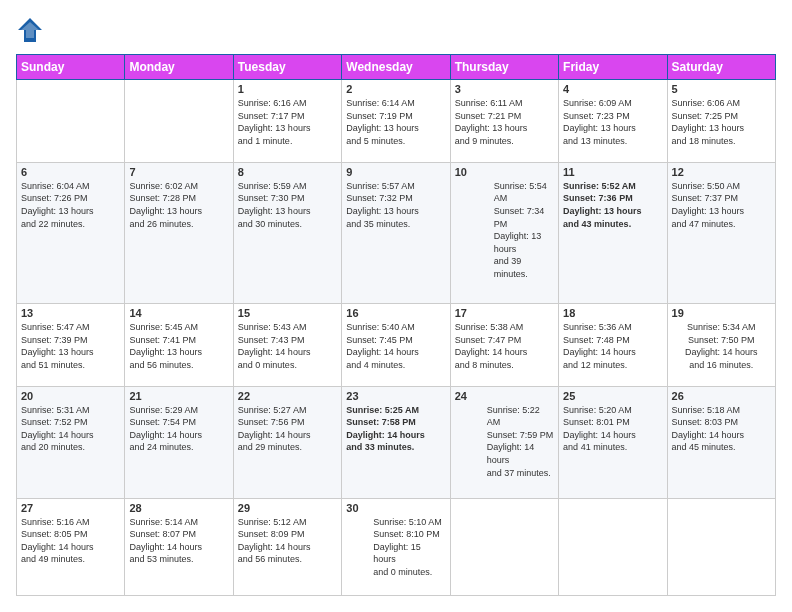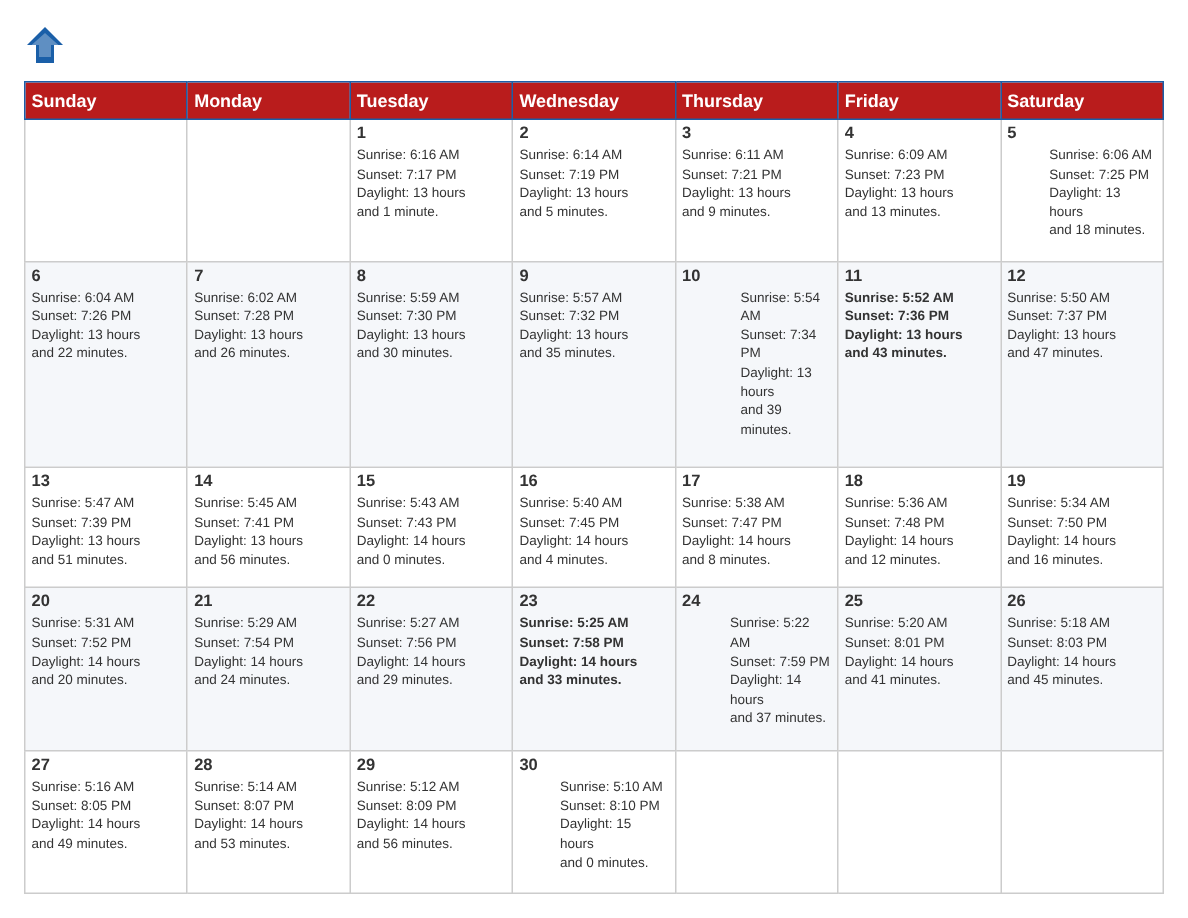--- a/index.html
+++ b/index.html
@@ -59,21 +59,21 @@
       font-size: 16px;
       color: #444;
     }
     .calendar {
       flex: 1;
       border-collapse: collapse;
       width: 100%;
       table-layout: fixed;
     }
     .calendar th {
-      background: #b91c1c;
+      background: #d946ef;
       color: #fff;
       font-size: 12px;
       font-weight: bold;
       padding: 5px 4px;
       text-align: left;
       border: 1px solid #1a5fa8;
     }
     .calendar td {
       border: 1px solid #ccc;
       vertical-align: top;
@@ -160,21 +160,21 @@
           </td>
           <td>
             <span class="day-num">4</span>
             <div class="day-detail" style="white-space: pre-line;">Sunrise: 6:09 AM
 Sunset: 7:23 PM
 Daylight: 13 hours
 and 13 minutes.</div>
           </td>
           <td>
             <span class="day-num">5</span>
-            <div class="day-detail" style="white-space: pre-line; margin-left: 28px;">Sunrise: 6:06 AM
+            <div class="day-detail" style="white-space: pre-line;">Sunrise: 6:06 AM
 Sunset: 7:25 PM
 Daylight: 13 hours
 and 18 minutes.</div>
           </td>
         </tr>
         <tr>
           <td>
             <span class="day-num">6</span>
             <div class="day-detail" style="white-space: pre-line;">Sunrise: 6:04 AM
 Sunset: 7:26 PM
@@ -262,21 +262,21 @@
           </td>
           <td>
             <span class="day-num">18</span>
             <div class="day-detail" style="white-space: pre-line;">Sunrise: 5:36 AM
 Sunset: 7:48 PM
 Daylight: 14 hours
 and 12 minutes.</div>
           </td>
           <td>
             <span class="day-num">19</span>
-            <div class="day-detail" style="white-space: pre-line;">Sunrise: 5:34 AM
+            <div class="day-detail" style="white-space: pre-line; text-align: center;">Sunrise: 5:34 AM
 Sunset: 7:50 PM
 Daylight: 14 hours
 and 16 minutes.</div>
           </td>
         </tr>
         <tr>
           <td>
             <span class="day-num">20</span>
             <div class="day-detail" style="white-space: pre-line;">Sunrise: 5:31 AM
 Sunset: 7:52 PM

